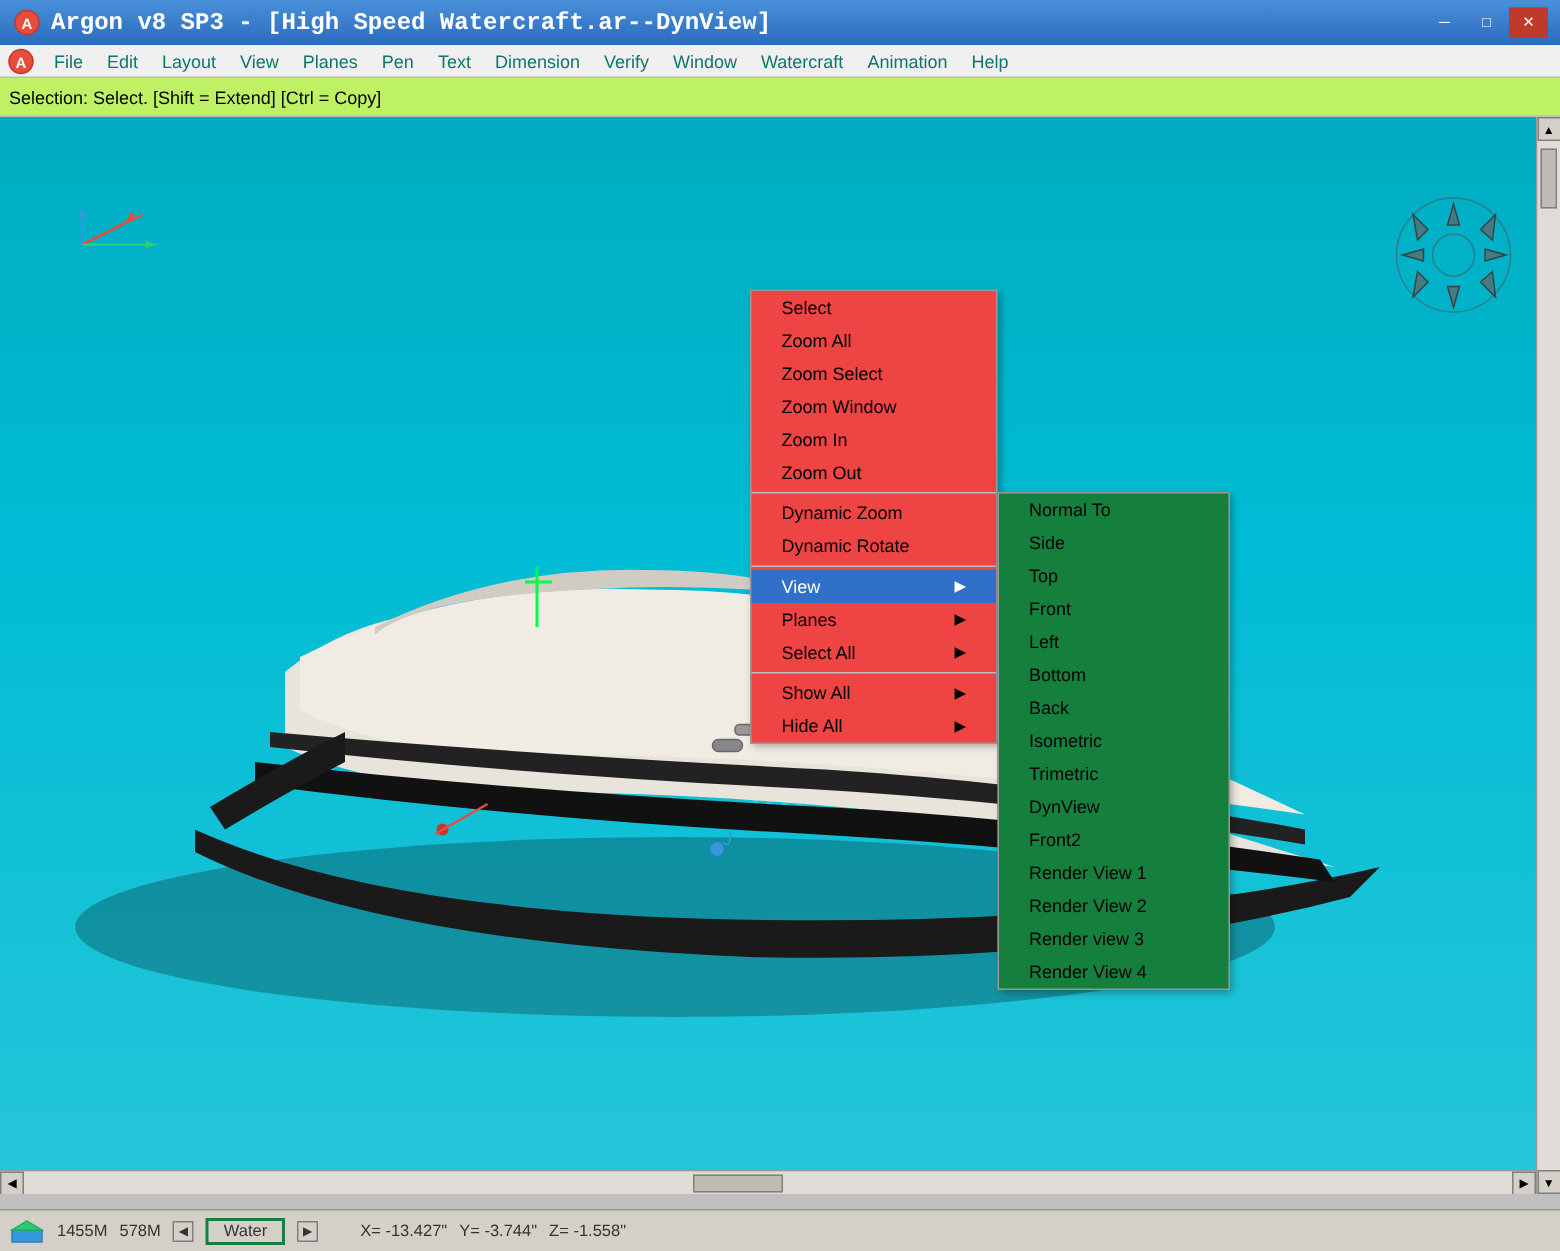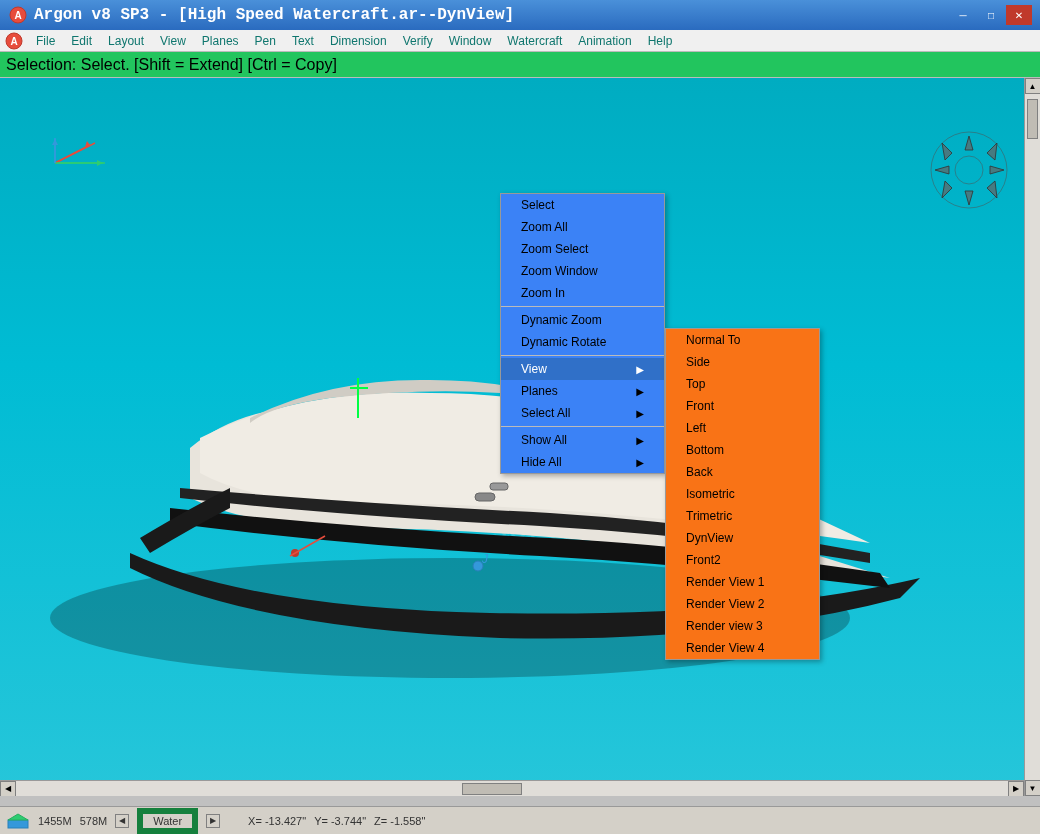--- a/index.html
+++ b/index.html
@@ -83,26 +83,26 @@
       justify-content: center;
       font-size: 14px;
       font-weight: bold;
       color: #c0392b;
     }
 
     
     #toolbar {
       width: 100%;
       height: 26px;
-      background: #22c55e;
+      background: #bef264;
       border-bottom: 1px solid #bbb;
       display: flex;
       align-items: center;
       padding: 0 6px;
-      font-size: 16px;
+      font-size: 12px;
     }
 
     
     #canvas-area {
       position: relative;
       width: 100%;
       height: calc(834px - 30px - 22px - 26px - 26px);
       background: #00bcd4;
       overflow: hidden;
     }
@@ -183,21 +183,21 @@
       height: 40px;
       background: #c0bcb4;
       border: 1px solid #808080;
     }
 
     
     #context-menu {
       position: absolute;
       top: 115px;
       left: 500px;
-      background: #3b82f6;
+      background: #ef4444;
       border: 1px solid #999;
       box-shadow: 2px 2px 5px rgba(0,0,0,0.3);
       min-width: 165px;
       z-index: 100;
     }
     .ctx-item {
       padding: 4px 20px;
       cursor: pointer;
       font-size: 12px;
       color: #000;
@@ -218,29 +218,29 @@
       height: 1px;
       background: #bbb;
       margin: 2px 0;
     }
 
     
     #sub-menu-view {
       position: absolute;
       top: 250px;
       left: 665px;
-      background: #f97316;
+      background: #15803d;
       border: 1px solid #999;
       box-shadow: 2px 2px 5px rgba(0,0,0,0.3);
       min-width: 155px;
       z-index: 101;
     }
     .layer-tab {
       background: #d4d0c8;
-      border: 6px solid #15803d;
+      border: 2px solid #15803d;
       padding: 1px 10px;
       font-size: 11px;
       cursor: pointer;
     }
     .nav-arrow {
       width: 14px;
       height: 14px;
       background: #d4d0c8;
       border: 1px solid #808080;
       display: flex;
@@ -448,20 +448,21 @@
     </div>
     <div class="scroll-arrow">▼</div>
   </div>
 
   <div id="context-menu">
     <div class="ctx-item">Select</div>
     <div class="ctx-item">Zoom All</div>
     <div class="ctx-item">Zoom Select</div>
     <div class="ctx-item">Zoom Window</div>
     <div class="ctx-item">Zoom In</div>
+    <div class="ctx-item">Zoom Out</div>
     <div class="ctx-separator"></div>
     <div class="ctx-item">Dynamic Zoom</div>
     <div class="ctx-item">Dynamic Rotate</div>
     <div class="ctx-separator"></div>
     <div class="ctx-item active">View <span class="arrow">▶</span></div>
     <div class="ctx-item">Planes <span class="arrow">▶</span></div>
     <div class="ctx-item">Select All <span class="arrow">▶</span></div>
     <div class="ctx-separator"></div>
     <div class="ctx-item">Show All <span class="arrow">▶</span></div>
     <div class="ctx-item">Hide All <span class="arrow">▶</span></div>

